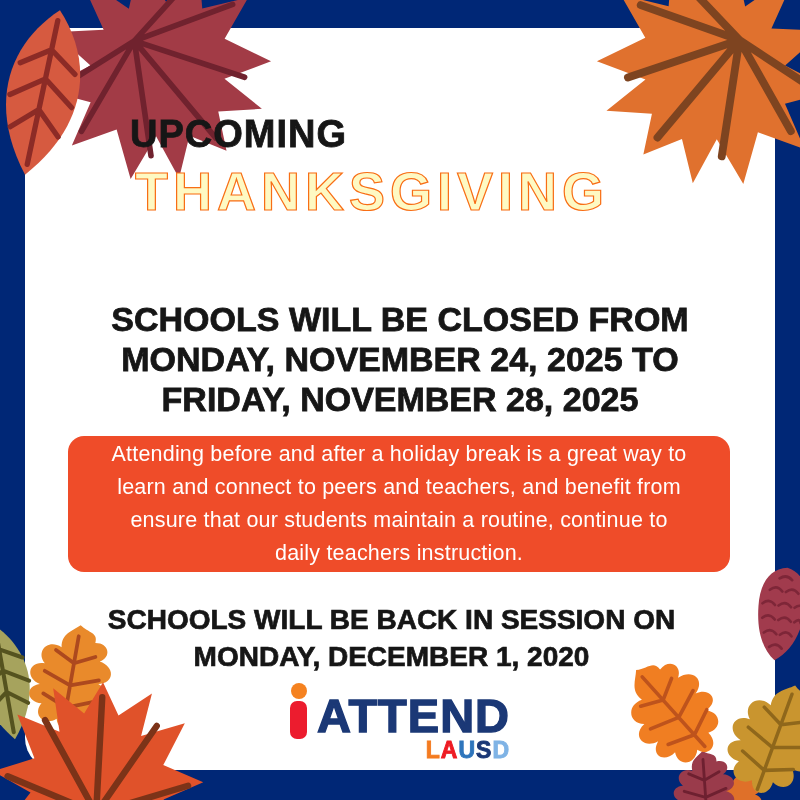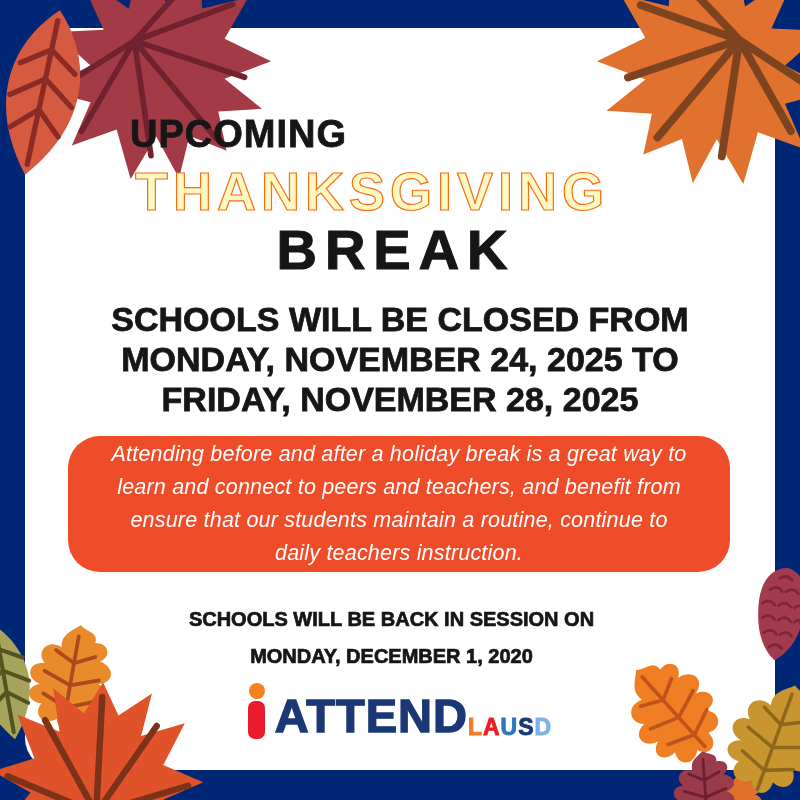--- a/index.html
+++ b/index.html
@@ -28,38 +28,38 @@
     font-size:56px;font-weight:800;color:#161616;letter-spacing:8px;text-indent:8px;
     -webkit-text-stroke:1.2px #161616;line-height:1.0;text-align:center;margin-top:4px;
   }
   .closed-notice{
     position:absolute;left:25px;right:25px;top:299px;text-align:center;
     font-size:34px;line-height:40px;font-weight:800;color:#161616;
     -webkit-text-stroke:0.8px #161616;letter-spacing:0px;
   }
   .callout{
     position:absolute;left:68px;top:436px;width:662px;height:136px;
-    background:#EF4C29;border-radius:32px;color:#ffffff;
+    background:#EF4C29;border-radius:16px;color:#ffffff;
     display:flex;flex-direction:column;justify-content:center;
-    text-align:center;font-size:21.5px;line-height:33px;letter-spacing:0.2px;font-style:italic;
+    text-align:center;font-size:21.5px;line-height:33px;letter-spacing:0.2px;
   }
   .return-notice{
     position:absolute;left:8px;right:25px;top:601px;text-align:center;
-    font-size:20px;line-height:37px;font-weight:800;color:#161616;
+    font-size:28px;line-height:37px;font-weight:800;color:#161616;
     -webkit-text-stroke:0.7px #161616;
   }
   .logo{
     position:absolute;left:0;right:0;top:679px;
     display:flex;justify-content:center;
   }
   .logo-inner{display:flex;align-items:flex-start;}
   .logo-i{width:18px;margin-right:9px;display:flex;flex-direction:column;align-items:center;}
   .logo-i-dot{width:16px;height:16px;border-radius:50%;background:#F58220;margin-top:4px;}
   .logo-i-bar{width:17px;height:38px;border-radius:7px;background:#EC1C2E;margin-top:2px;}
-  .logo-right{display:flex;flex-direction:row;align-items:flex-end;}
+  .logo-right{display:flex;flex-direction:column;align-items:flex-end;}
   .logo-attend{
     font-size:47px;font-weight:800;color:#1B3876;letter-spacing:1px;line-height:1;
     -webkit-text-stroke:1.4px #1B3876;margin-top:13px;
   }
   .logo-lausd{
     font-size:23px;font-weight:800;letter-spacing:1px;line-height:1;margin-top:0px;
     -webkit-text-stroke:0.9px currentColor;
   }
   .lausd-l{color:#F47B20;-webkit-text-stroke-color:#F47B20;}
   .lausd-a{color:#EE1C24;-webkit-text-stroke-color:#EE1C24;}
@@ -129,21 +129,20 @@
 <svg class="leaf" viewBox="0 0 100 100" style="left:706px;top:630px;width:135px;height:230px;transform:rotate(20deg);">
   <path fill="#C9952F" d="M50 3 C57 8 65 6 64 15 C75 13 79 24 70 29 C83 31 85 44 72 47 C84 51 82 64 69 62 C77 70 70 81 59 76 C60 88 47 91 44 80 C35 88 24 80 30 70 C18 71 14 59 26 55 C13 52 14 38 27 38 C18 30 26 18 38 23 C36 12 44 9 50 3 Z"></path>
   <path stroke="#8F671B" stroke-width="2.6" stroke-linecap="round" fill="none" d="M50 10 L50 85 M50 70 L30 62 M50 70 L70 62 M50 52 L28 44 M50 52 L72 44 M50 34 L34 26 M50 34 L66 26"></path>
 </svg>
 
 <div class="content">
 
   <div class="title-block">
     <div class="kicker">UPCOMING</div>
     <div class="title">THANKSGIVING</div>
-    <div class="subtitle">BREAK</div>
   </div>
 
   <div class="closed-notice">
     <div>SCHOOLS WILL BE CLOSED FROM</div>
     <div>MONDAY, NOVEMBER 24, 2025 TO</div>
     <div>FRIDAY, NOVEMBER 28, 2025</div>
   </div>
 
   <div class="callout">
     <div>Attending before and after a holiday break is a great way to</div>

